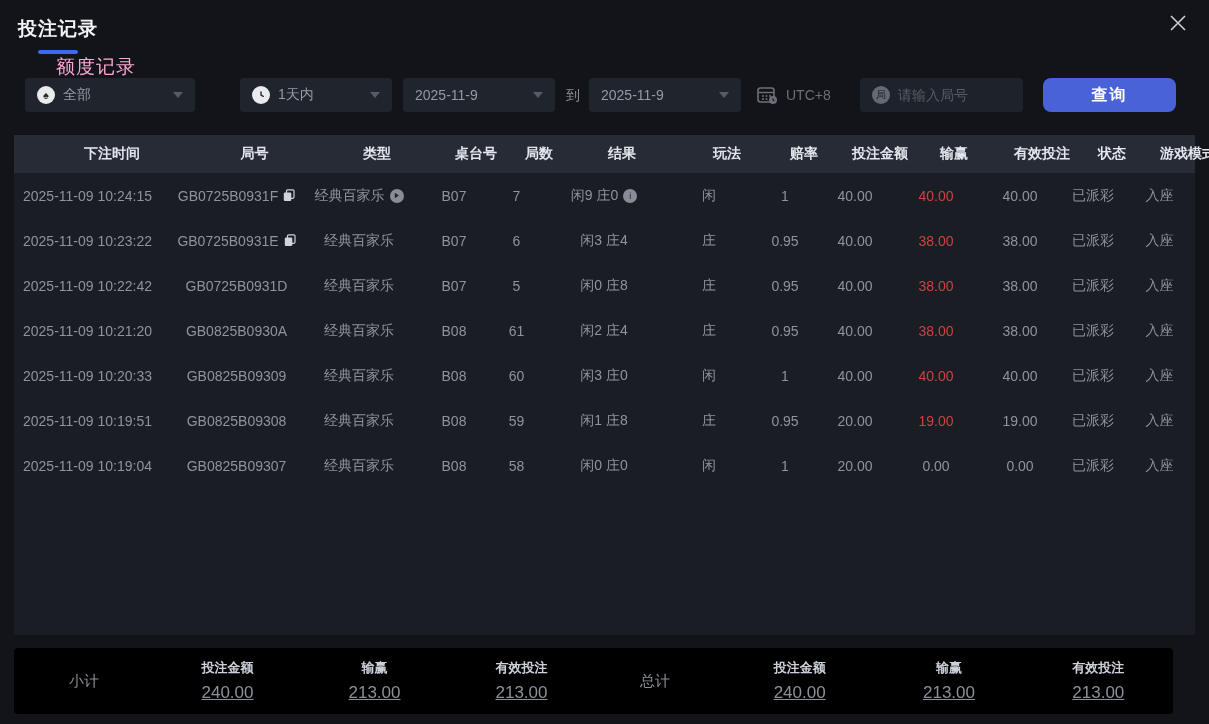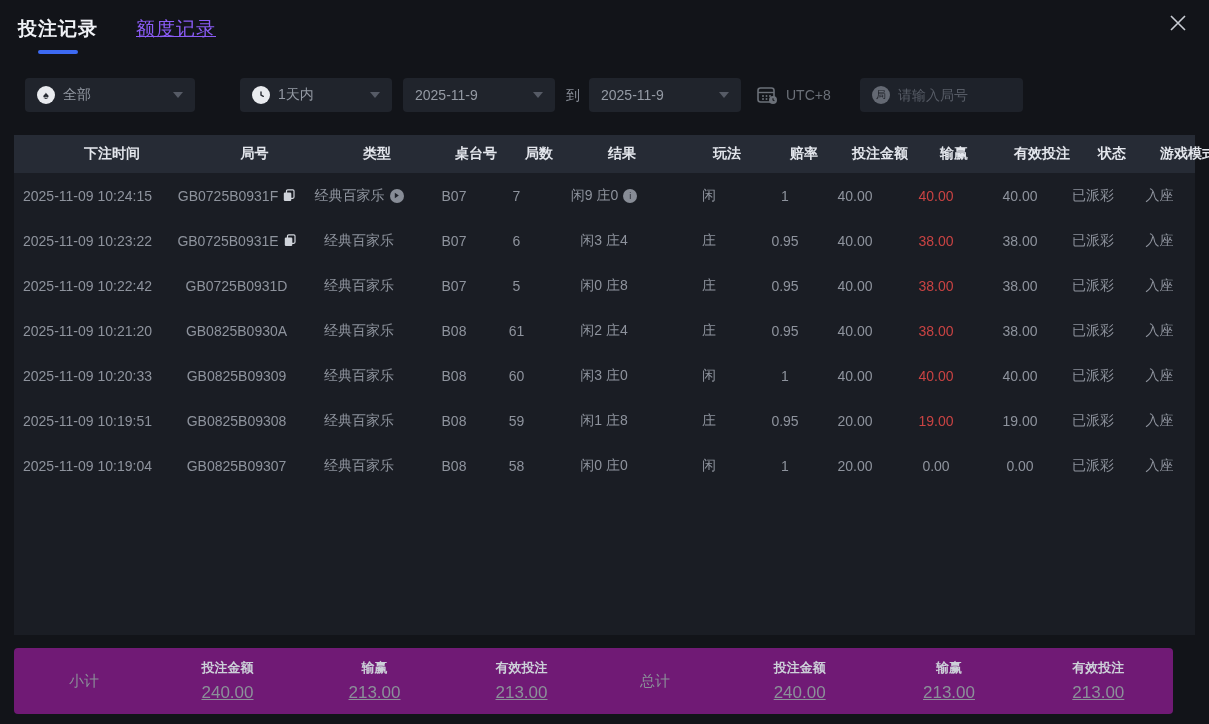--- a/index.html
+++ b/index.html
@@ -5,26 +5,26 @@
   * { margin:0; padding:0; box-sizing:border-box; }
   html,body { width:1209px; height:724px; }
   body {
     position:relative;
     background:#121419;
     font-family:"Liberation Sans","DejaVu Sans",sans-serif;
     overflow:hidden;
     color:#8e939d;
   }
   
-  .tabs-bar { position:absolute; left:18px; top:16px; display:flex; align-items:flex-start; }
+  .tabs-bar { position:absolute; left:18px; top:16px; display:flex; align-items:flex-start;flex-direction:column; }
   .tab { cursor:pointer; }
   .tab-title { font-size:19px; letter-spacing:1px; }
   .tab.active .tab-title { color:#f1f3f7; font-weight:bold; }
   .tab.inactive { margin-left:38px; }
-  .tab.inactive .tab-title { color:#8b5cf6;text-decoration:underline; }
+  .tab.inactive .tab-title { color:#f9a8d4; }
   .tab-underline { height:4px; width:40px; background:#3d6af2; border-radius:2px; margin:8px auto 0; }
   .close-btn { position:absolute; right:16px; top:8px; width:30px; height:30px; display:flex; align-items:center; justify-content:center; cursor:pointer; }
   
   .filter-bar { position:absolute; left:0; top:78px; width:100%; height:34px; }
   .fctl { position:absolute; top:0; height:34px; background:#20242c; border-radius:4px;
           display:flex; align-items:center; padding:0 12px; font-size:14px; color:#949aa4; cursor:pointer; }
   .fctl .grow { flex:1; }
   .f-dd1 { left:25px; width:170px; }
   .f-dd2 { left:240px; width:152px; }
   .f-date1 { left:403px; width:152px; }
@@ -52,21 +52,21 @@
   .thead { height:38px; background:#262b35; align-items:center; color:#e3e6ec; font-weight:bold; font-size:14px; }
   .th { text-align:center; white-space:nowrap;margin-left:36px; }
   .tr { height:45px; align-items:center; font-size:14px; color:#8e939d; }
   .td { display:flex; justify-content:center; align-items:center; gap:5px; white-space:nowrap; }
   .td.time { justify-content:flex-start; padding-left:9px; }
   .red { color:#c94343; }
   .icon-copy { display:inline-flex; cursor:pointer; }
   .mini-circle { width:14px; height:14px; border-radius:50%; background:#878c96; color:#1f222a;
                  display:inline-flex; align-items:center; justify-content:center; font-size:9px; cursor:pointer; flex:none; }
   
-  .panel { position:absolute; top:648px; height:66px; background:#701a75; border-radius:4px;
+  .panel { position:absolute; top:648px; height:66px; background:#000000; border-radius:4px;
            display:flex; align-items:center; }
   .panel-left { left:14px; width:581px; }
   .panel-right { left:585px; width:588px; }
   .panel-label { width:140px; text-align:center; color:#8b9099; font-size:15px; }
   .stat { flex:1; text-align:center; }
   .stat-label { color:#ccd0d8; font-size:13px; font-weight:bold; margin-bottom:6px; }
   .stat-value { color:#8b9099; font-size:17px;text-decoration:underline; }
 </style>
 </head>
 <body>
@@ -134,20 +134,21 @@
       <path d="M17 13.3 L17 15 L18.4 15.9" stroke="#121419" stroke-width="1.1" fill="none"></path>
     </svg>
     <span>UTC+8</span>
   </div>
 
   <div class="fctl f-input">
     <span class="round-badge">局</span>
     <input type="text" placeholder="请输入局号" style="">
   </div>
 
+  <button class="f-btn">查询</button>
 </div>
 
 <div class="table">
   <div class="thead grid-cols" id="thead">
       <div class="th">下注时间</div>
       <div class="th">局号</div>
       <div class="th">类型</div>
       <div class="th">桌台号</div>
       <div class="th">局数</div>
       <div class="th">结果</div>

